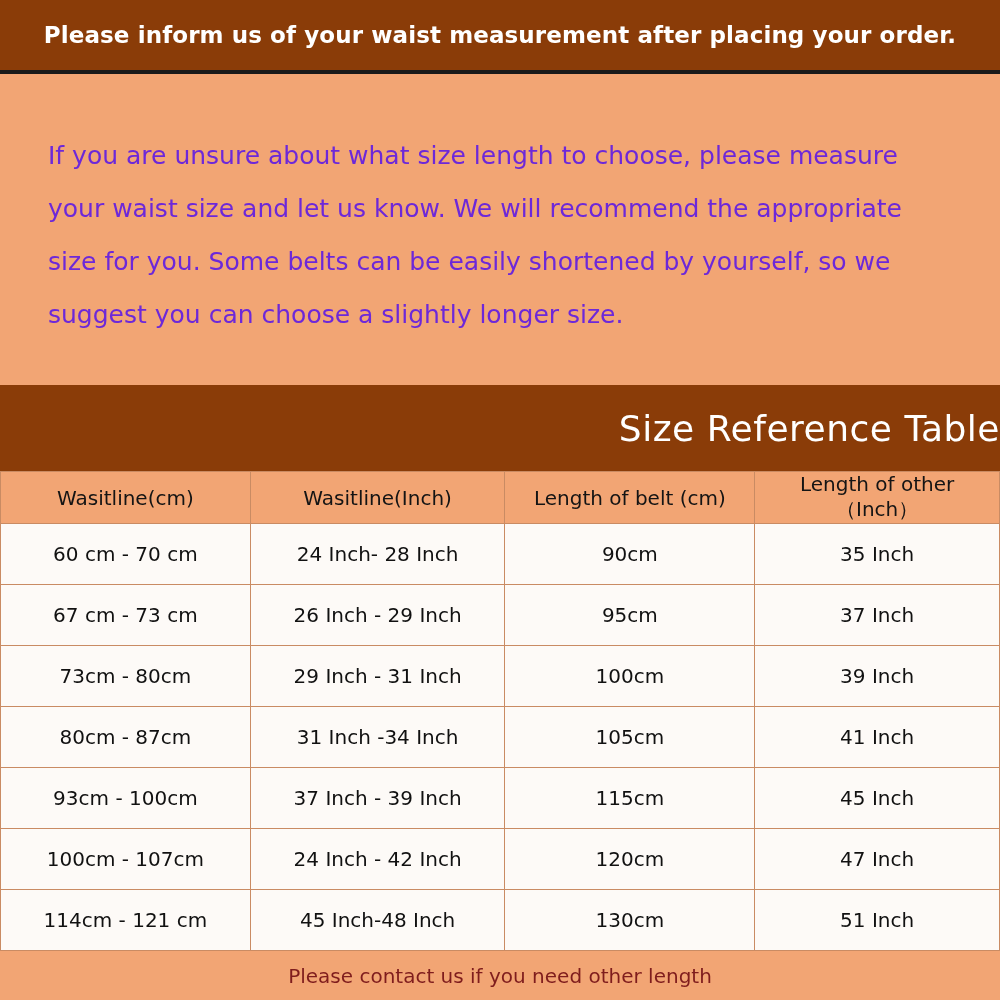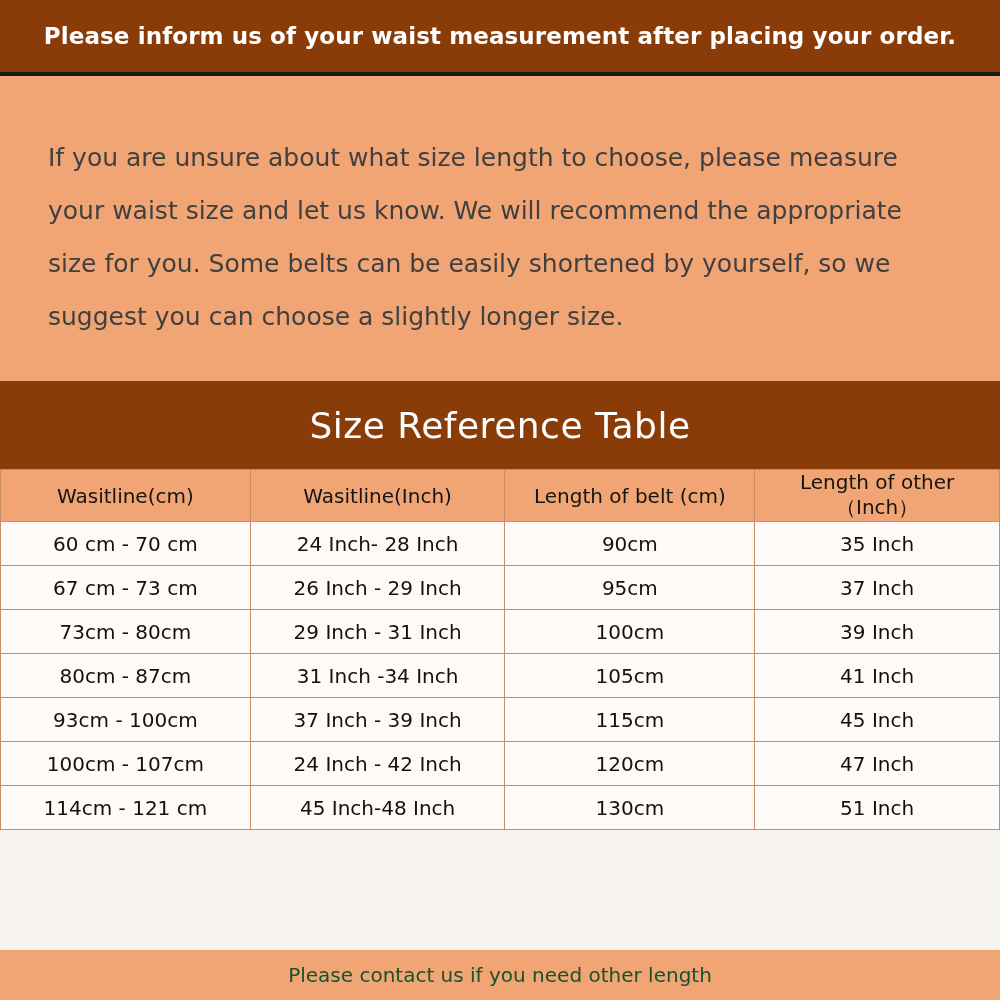--- a/index.html
+++ b/index.html
@@ -39,32 +39,33 @@
   }
   
   .intro {
     background: #f2a574;
     padding: 30px 48px 26px 48px;
     box-sizing: border-box;
     flex: 0 0 auto;
     height: 305px;
   }
   .intro-text {
-    color: #404040;
+    color: #6d28d9;
     font-size: 25px;
     line-height: 53px;
     font-weight: 400;
   }
   
   .table-title-bar {
     background: #8a3c08;
     height: 88px;
     display: flex;
     align-items: center;
-    justify-content: center;
+    justify-content: flex-end;
+    margin-top: 6px;
   }
   .table-title {
     color: #ffffff;
     font-size: 36px;
     font-weight: 400;
     letter-spacing: 0.5px;
   }
   
   .table-wrap {
     flex: 1 1 auto;
@@ -75,21 +76,21 @@
     border-collapse: collapse;
     table-layout: fixed;
   }
   table.size-table th,
   table.size-table td {
     border: 1px solid #c98b63;
     text-align: center;
     font-size: 20px;
     color: #111111;
     font-weight: 400;
-    height: 44px;
+    height: 61px;
     padding: 0 4px;
     box-sizing: border-box;
   }
   table.size-table thead th {
     background: #f2a574;
     font-size: 20px;
     color: #141414;
     height: 48px;
   }
   table.size-table tbody td {
@@ -102,21 +103,21 @@
   
   .footer {
     background: #f2a574;
     height: 50px;
     display: flex;
     align-items: center;
     justify-content: center;
   }
   .footer-text {
     font-size: 20px;
-    color: #14532d;
+    color: #7f1d1d;
   }
 </style>
 </head>
 <body>
 
 <div class="page">
 
   <div class="banner">
     <div class="banner-text">Please inform us of your waist measurement after placing your order.</div>
   </div>

